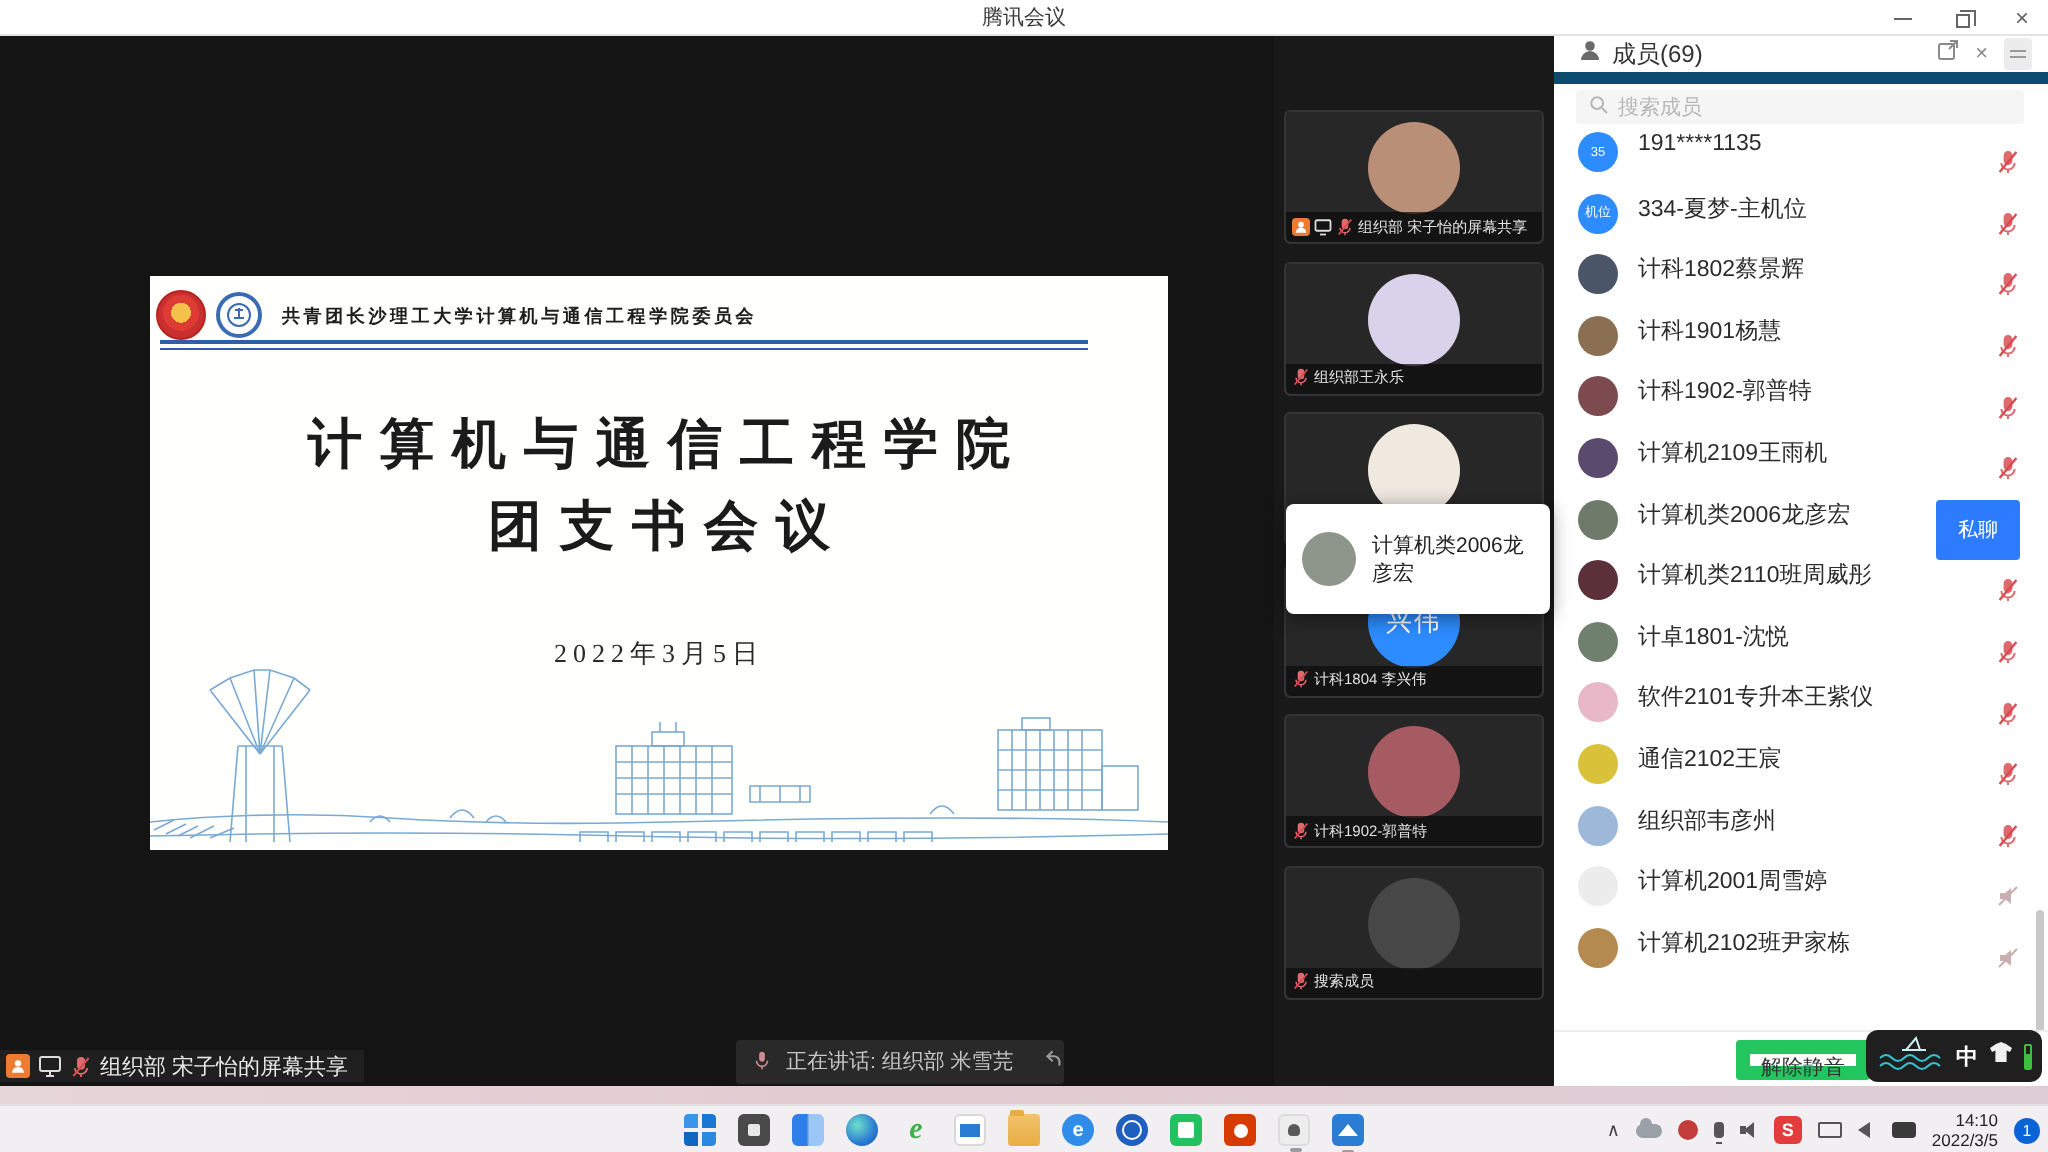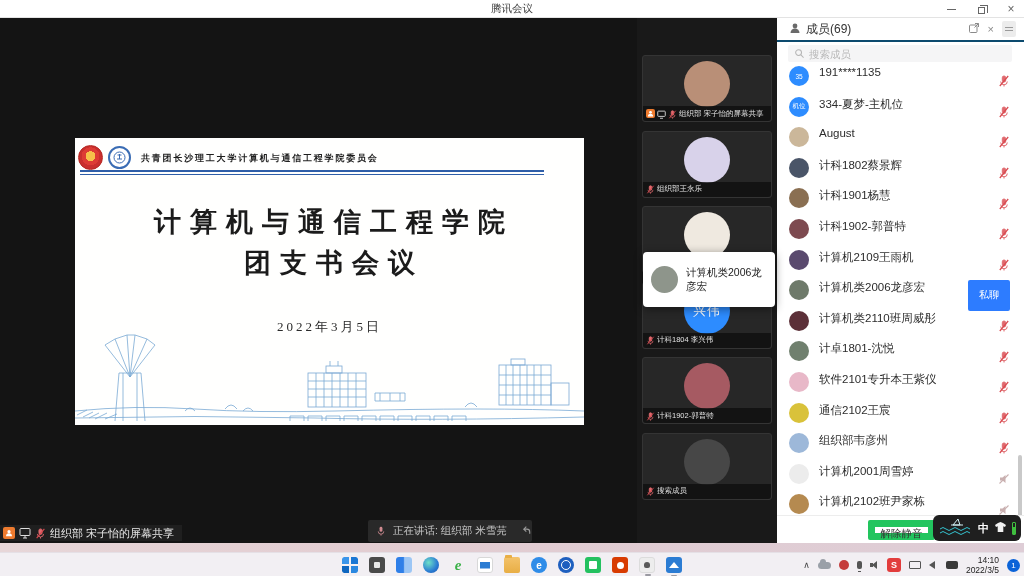--- a/index.html
+++ b/index.html
@@ -71,21 +71,21 @@
 
   .tooltip { position:absolute; left:6px; top:234px; width:132px; height:55px; background:#fff;
     border-radius:4px; box-shadow:0 2px 10px rgba(0,0,0,.45); display:flex; align-items:center;
     gap:8px; padding:0 8px; z-index:8; }
   .tooltip .ava { width:27px; height:27px; border-radius:50%; flex:0 0 auto; }
   .tooltip .txt { font-size:10.5px; color:#222; }
 
   
   .members { position:absolute; left:777px; top:0; width:247px; height:525px; background:#fff; }
   .m-header { position:absolute; left:0; top:0; right:0; height:24px; display:flex; align-items:center;
-    padding:0 8px 0 12px; border-bottom:2px solid #0c4a6e; }
+    padding:0 8px 0 12px; border-bottom:6px solid #0c4a6e; }
   .m-title { font-size:12px; color:#333; margin-left:5px; flex:1; }
   .m-hicons { display:flex; align-items:center; gap:8px; }
   .m-menu-box { width:14px; height:16px; background:#ececec; border-radius:2px; display:flex;
     flex-direction:column; justify-content:center; gap:2px; align-items:center; }
   .m-menu-box i { display:block; width:8px; height:1px; background:#9a9a9a; }
   .m-close { font-size:11px; color:#8a8a8a; line-height:1; }
 
   .m-search { position:absolute; left:11px; right:12px; top:27px; height:17px; background:#f5f5f6;
     border-radius:2px; display:flex; align-items:center; padding:0 6px; gap:4px; }
   .m-search input { border:none; outline:none; background:transparent; font-size:10.5px; color:#555; width:100%; }
@@ -413,32 +413,20 @@
     <span class="mstat ic-mic">
       <svg width="12" height="12" viewBox="0 0 12 12" fill="none" stroke="#e0696e" stroke-width="1">
                 <rect x="4.3" y="1" width="3.4" height="6" rx="1.7" fill="#e0696e"></rect>
                 <path d="M2.7 6.5a3.3 3.3 0 0 0 6.6 0 M6 9.8v1.7"></path>
                 <path d="M1.8 11 L10.2 1" stroke="#d94a50" stroke-width="1.2"></path>
               </svg>
     </span>
 
   </div>
           <div class="mrow">
-    <span class="mava" style="background: rgb(203, 183, 154);"></span>
-    <span class="mname">August</span>
-    <span class="mstat ic-mic">
-      <svg width="12" height="12" viewBox="0 0 12 12" fill="none" stroke="#e0696e" stroke-width="1">
-                <rect x="4.3" y="1" width="3.4" height="6" rx="1.7" fill="#e0696e"></rect>
-                <path d="M2.7 6.5a3.3 3.3 0 0 0 6.6 0 M6 9.8v1.7"></path>
-                <path d="M1.8 11 L10.2 1" stroke="#d94a50" stroke-width="1.2"></path>
-              </svg>
-    </span>
-
-  </div>
-          <div class="mrow">
     <span class="mava" style="background: rgb(74, 85, 104);"></span>
     <span class="mname">计科1802蔡景辉</span>
     <span class="mstat ic-mic">
       <svg width="12" height="12" viewBox="0 0 12 12" fill="none" stroke="#e0696e" stroke-width="1">
                 <rect x="4.3" y="1" width="3.4" height="6" rx="1.7" fill="#e0696e"></rect>
                 <path d="M2.7 6.5a3.3 3.3 0 0 0 6.6 0 M6 9.8v1.7"></path>
                 <path d="M1.8 11 L10.2 1" stroke="#d94a50" stroke-width="1.2"></path>
               </svg>
     </span>
 

